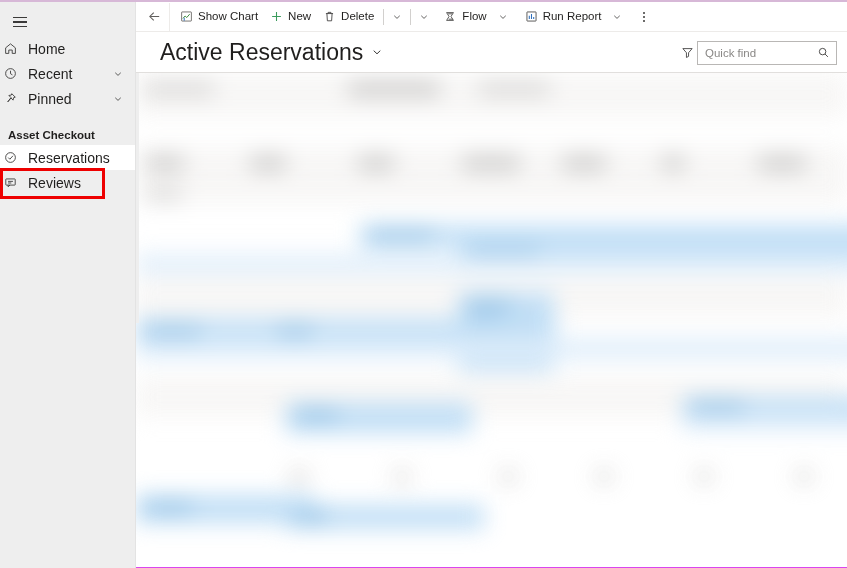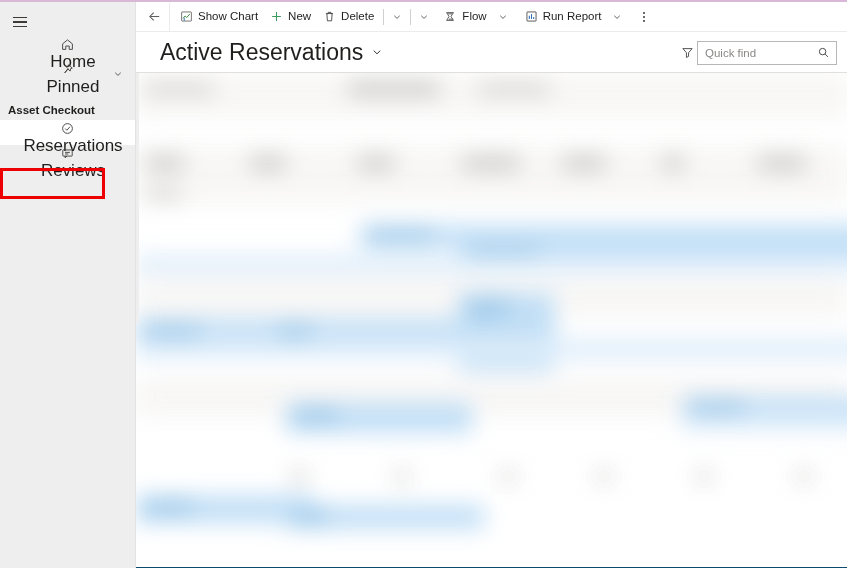--- a/index.html
+++ b/index.html
@@ -58,24 +58,23 @@
     background: #3b3a39;
   }
 
   .nav-item {
     position: relative;
     display: flex;
     align-items: center;
     height: 25px;
     padding-left: 4px;
     cursor: pointer;
-    font-size: 17px;
+    font-size: 14px;
     color: #201f1e;
     white-space: nowrap;
-    flex-direction: column;
   }
   .nav-item .nav-ico {
     width: 17px;
     display: flex;
     align-items: center;
     justify-content: flex-start;
     flex: 0 0 17px;
     color: #3b3a39;
   }
   .nav-item .nav-label {
@@ -115,21 +114,21 @@
     pointer-events: none;
     z-index: 20;
   }
 
   
   .main {
     position: absolute;
     top: 2px; left: 136px;
     width: 711px;
     height: 566px;
-    background: #0c4a6e;
+    background: #d946ef;
   }
 
   
   .commandbar {
     position: relative;
     height: 30px;
     background: #ffffff;
     border-bottom: 1px solid #edebe9;
     display: flex;
     align-items: center;
@@ -332,20 +331,34 @@
 
       <div class="nav-item" style="margin-top:4px;">
         <span class="nav-ico">
           <svg width="13" height="13" viewBox="0 0 16 16" fill="none" stroke="currentColor" stroke-width="1.1">
             <path d="M2 7.2 8 2.3l6 4.9V14H10.1V9.9H5.9V14H2z"></path>
           </svg>
         </span>
         <span class="nav-label">Home</span>
       </div>
 
+      <div class="nav-item">
+        <span class="nav-ico">
+          <svg width="13" height="13" viewBox="0 0 16 16" fill="none" stroke="currentColor" stroke-width="1.1">
+            <circle cx="8" cy="8" r="6"></circle>
+              <path d="M8 4.6V8.2l2.4 1.5"></path>
+          </svg>
+        </span>
+        <span class="nav-label">Recent</span>
+        <span class="chev">
+          <svg width="10" height="10" viewBox="0 0 16 16" fill="none" stroke="currentColor" stroke-width="1.3">
+            <path d="M3.6 6 8 10.2 12.4 6"></path>
+          </svg>
+        </span>
+      </div>
 
       <div class="nav-item">
         <span class="nav-ico">
           <svg width="13" height="13" viewBox="0 0 16 16" fill="none" stroke="currentColor" stroke-width="1.1">
             <path d="M9.6 2.1 13.9 6.4 11.8 7l-.6 3-2.6-2.6-4 4.8 4-5.3L6 4.3l3.1-.6z"></path>
           </svg>
         </span>
         <span class="nav-label">Pinned</span>
         <span class="chev">
           <svg width="10" height="10" viewBox="0 0 16 16" fill="none" stroke="currentColor" stroke-width="1.3">

